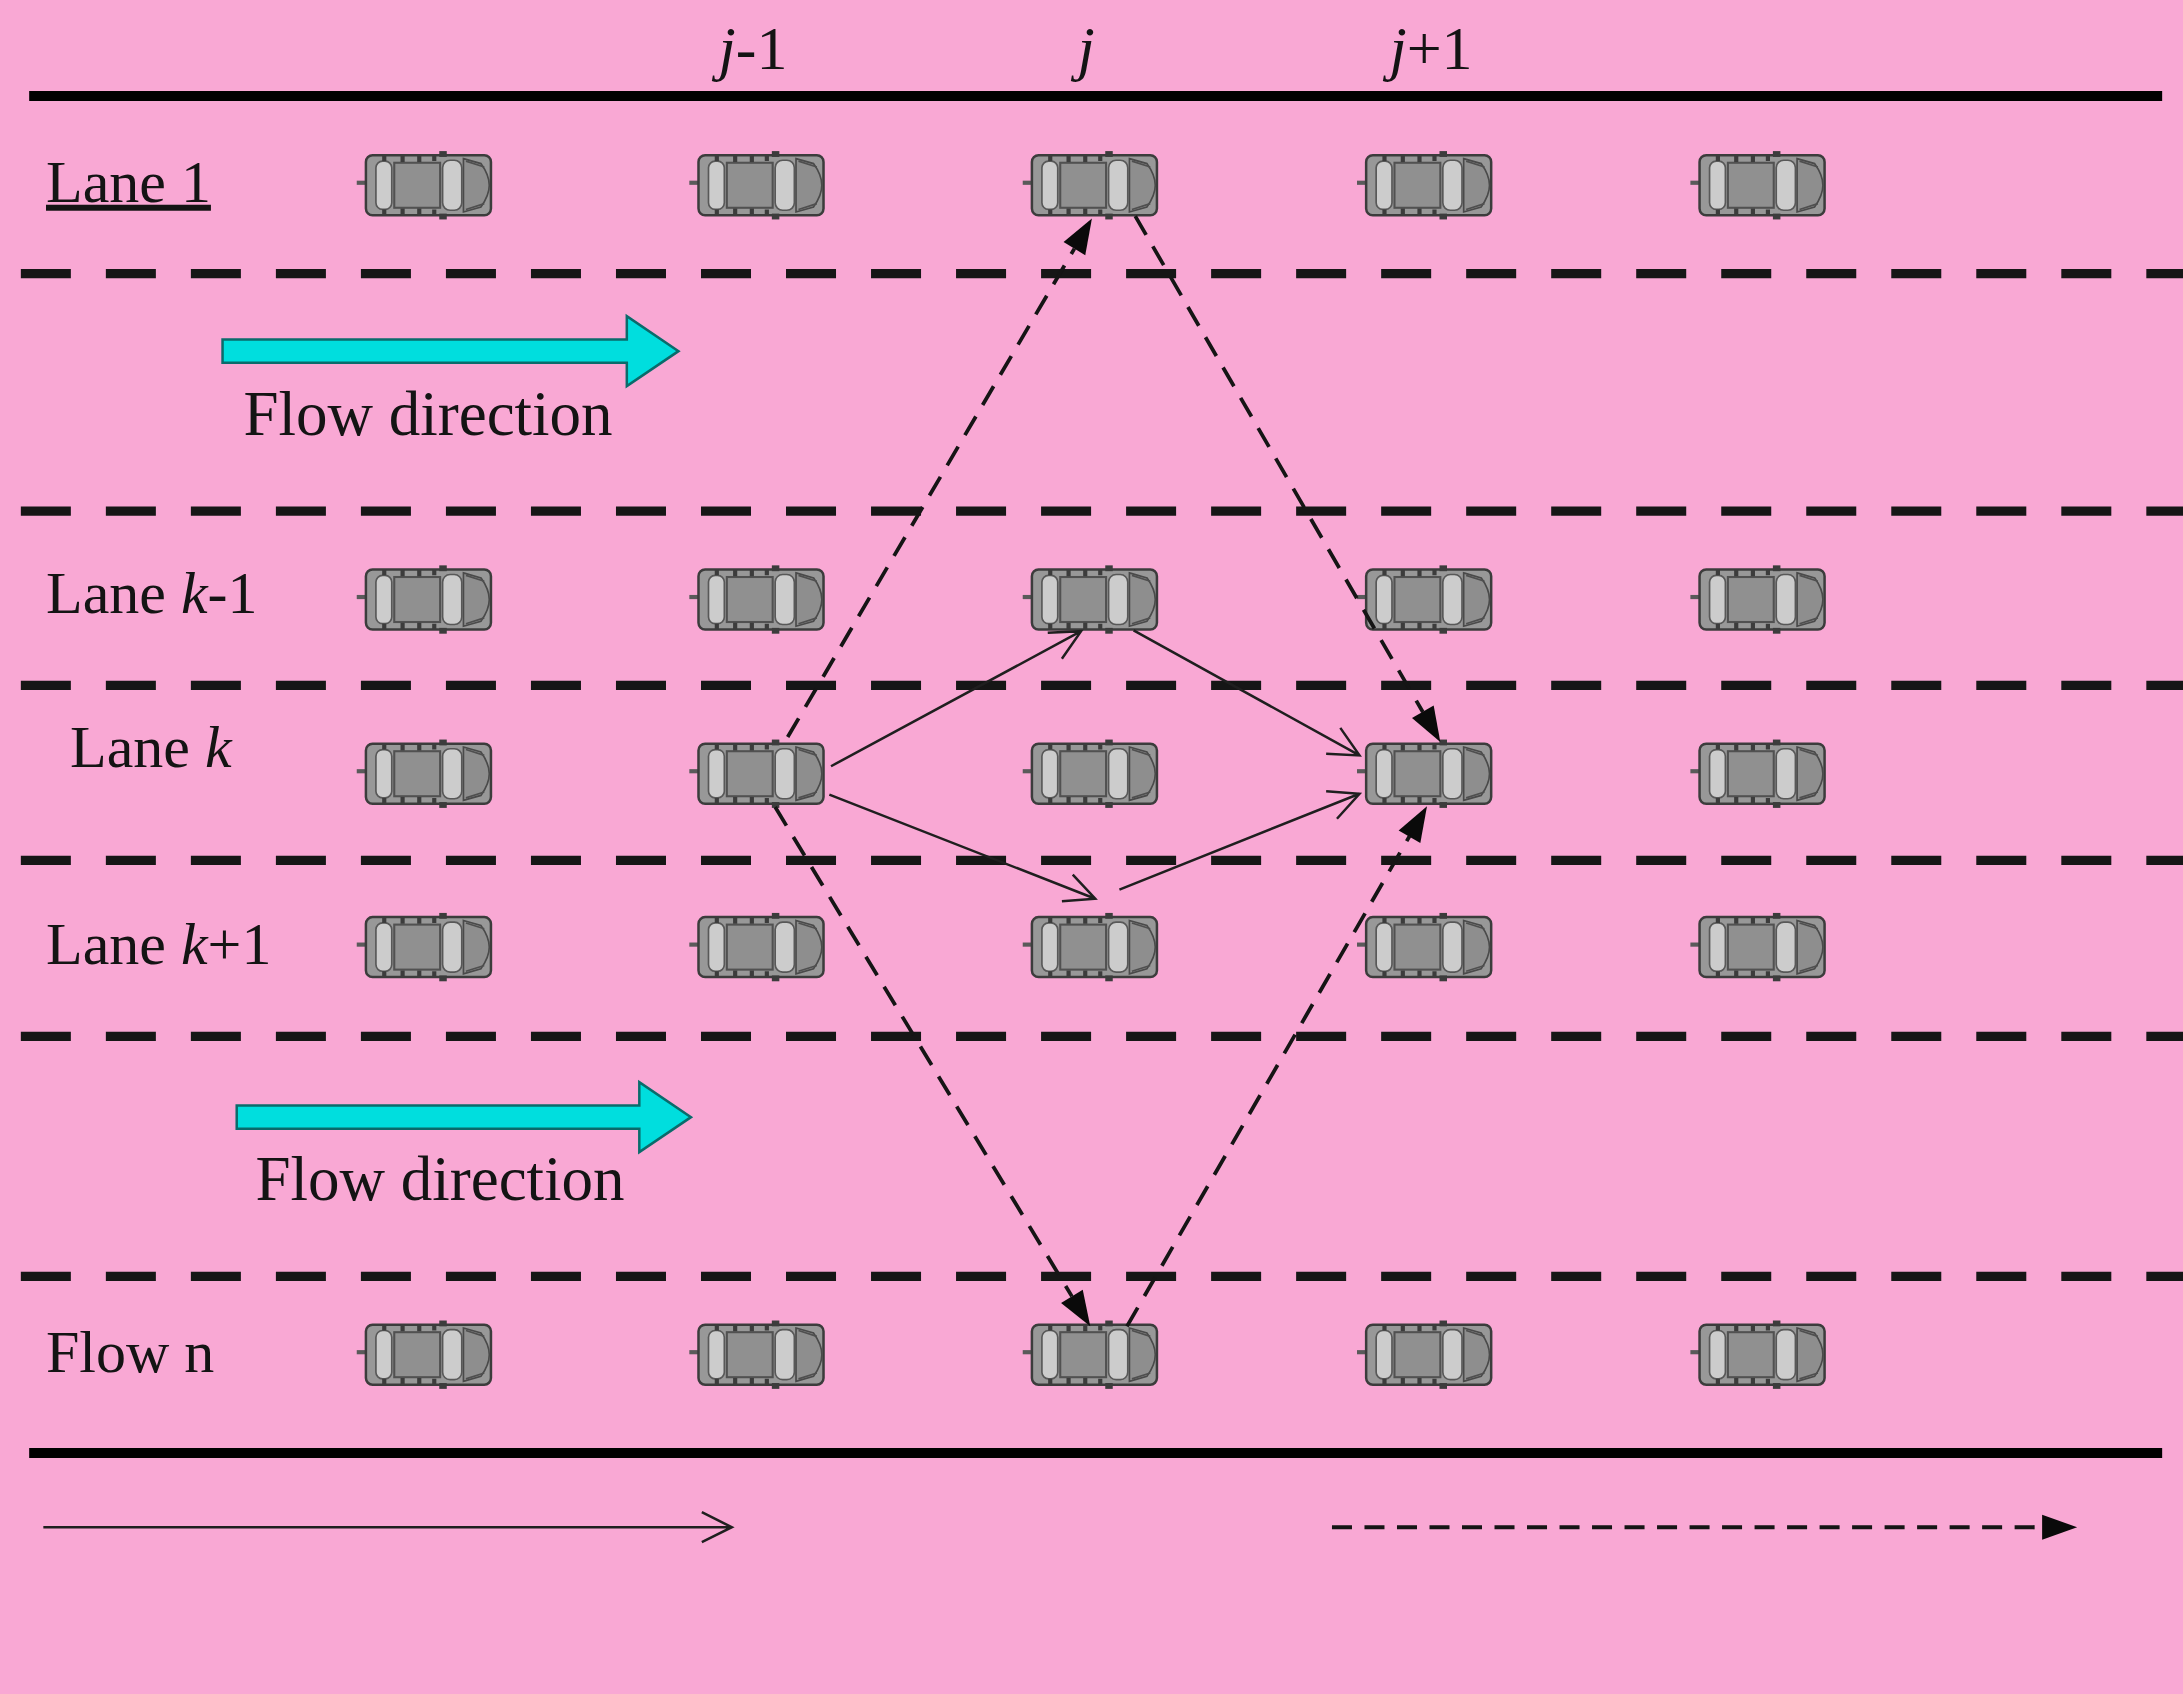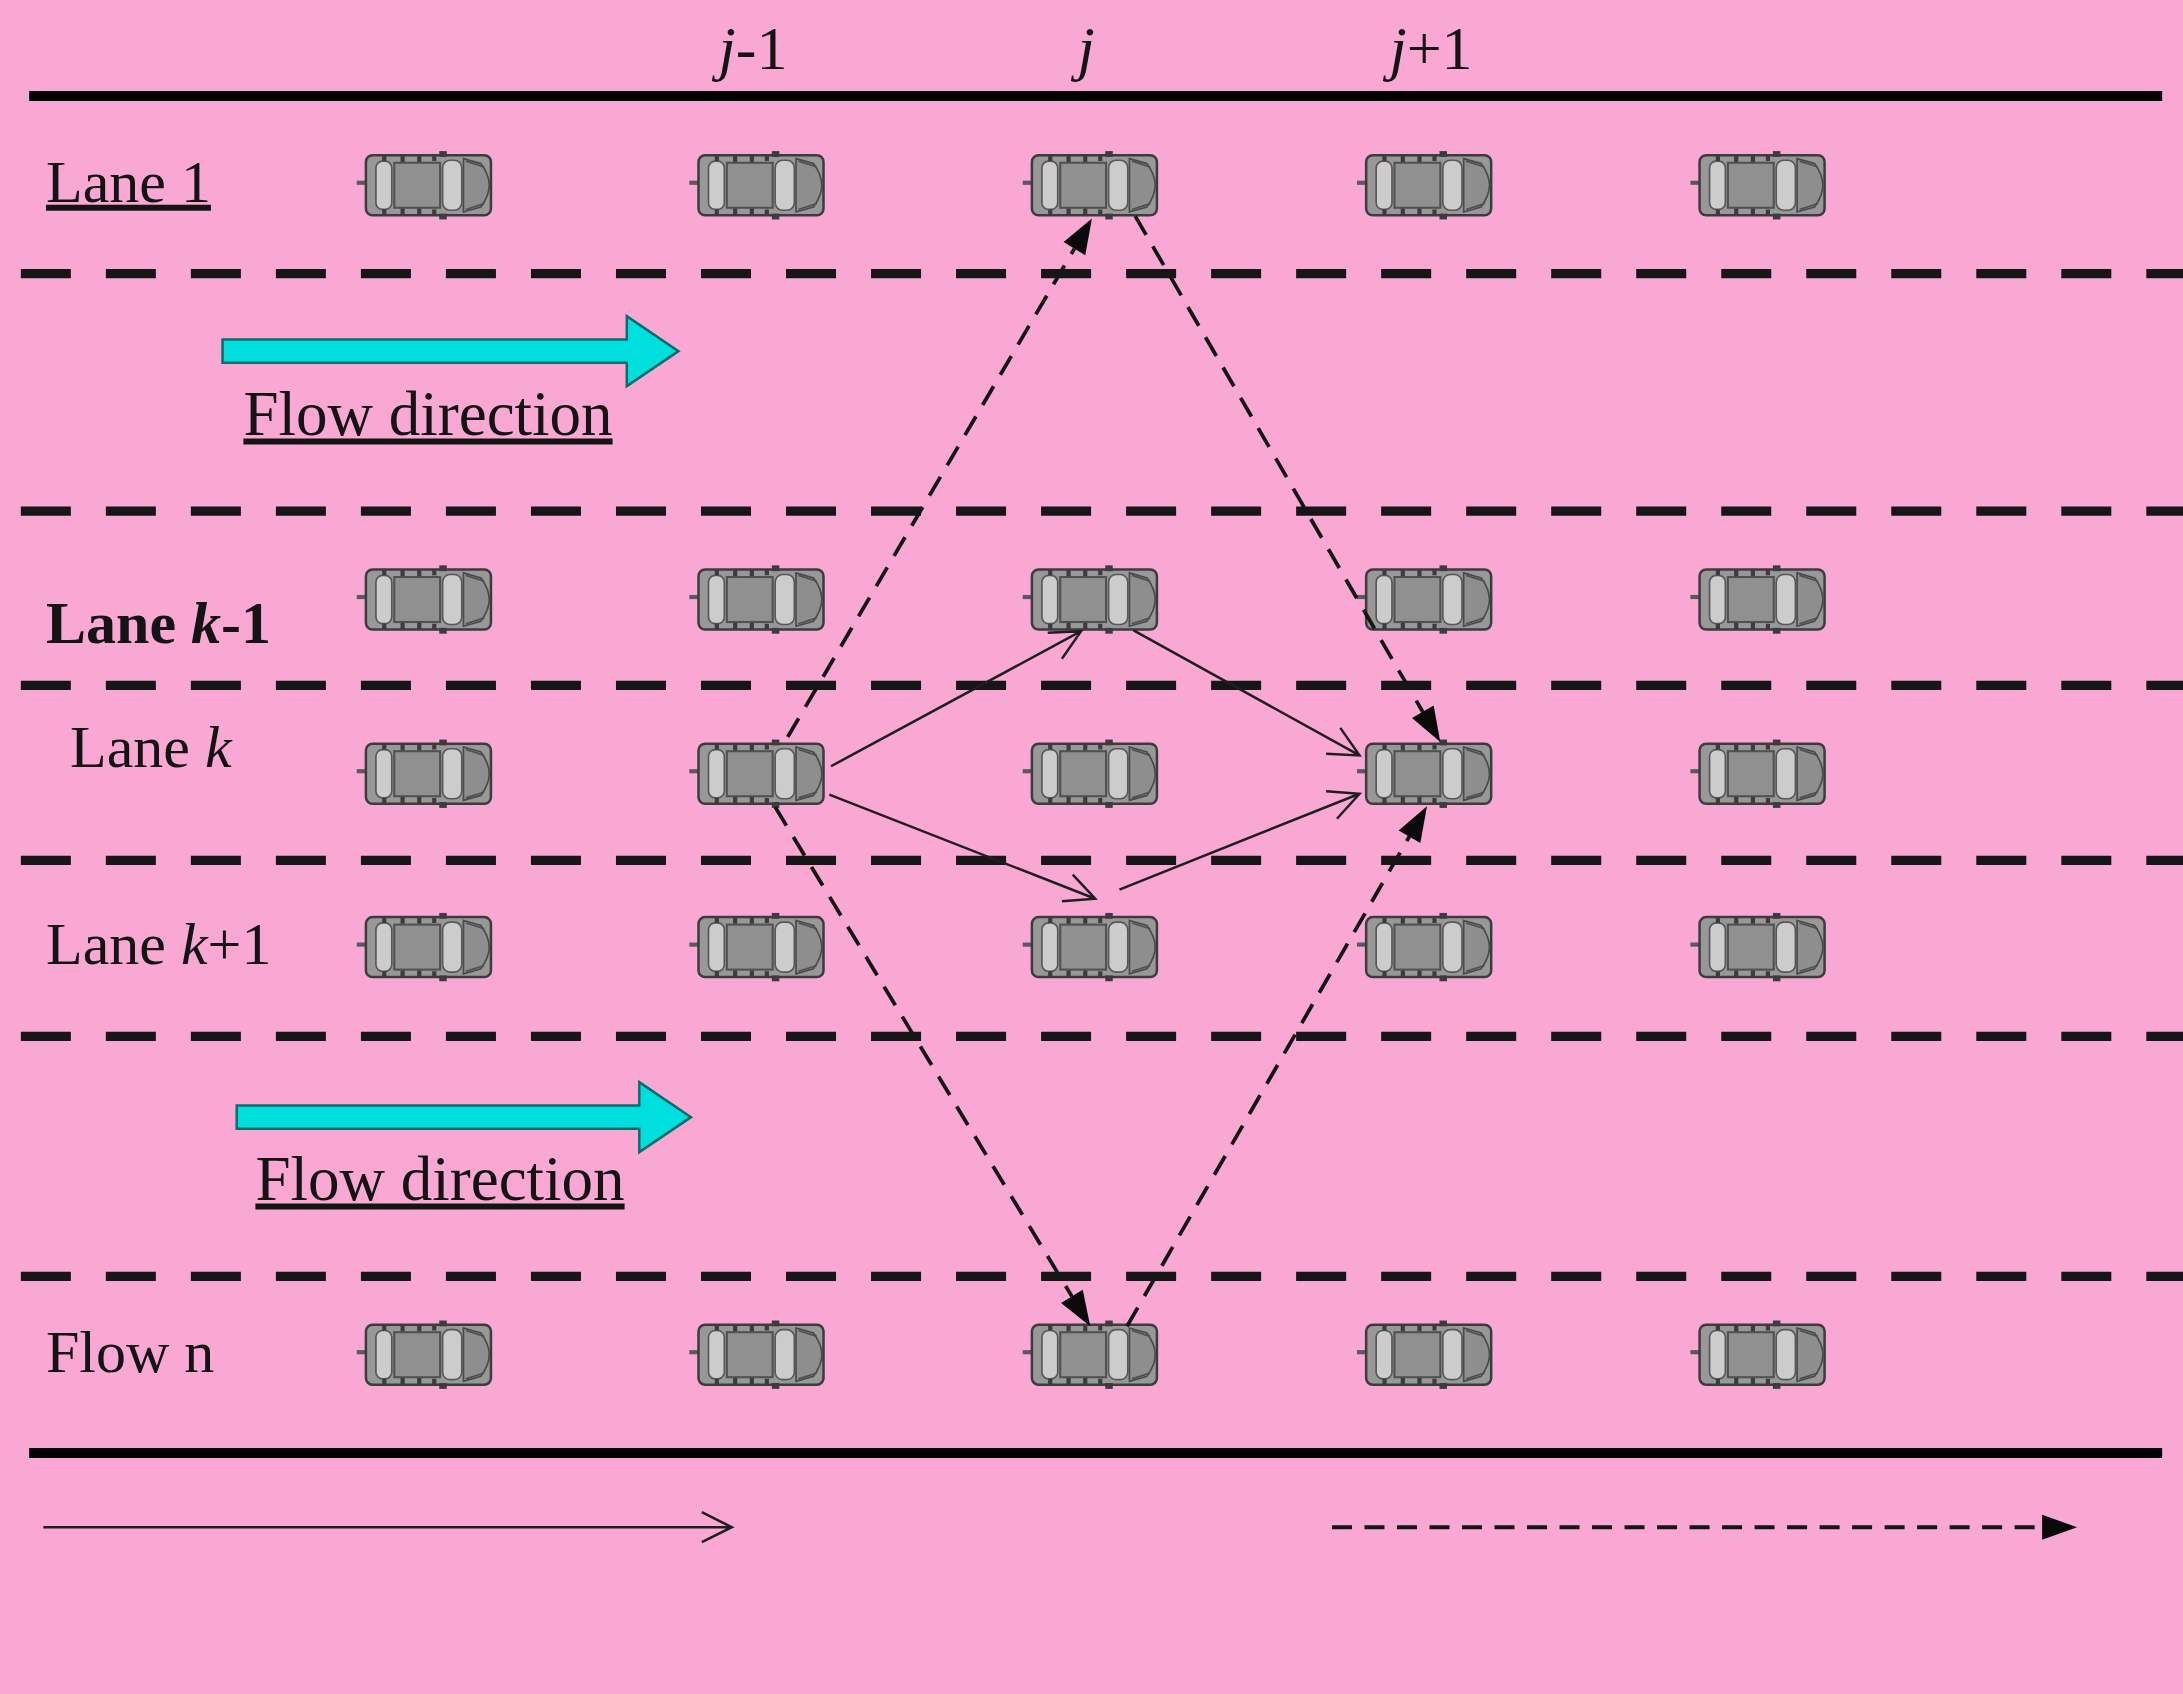--- a/index.html
+++ b/index.html
@@ -20,21 +20,20 @@
   .col-label i{font-style:italic;}
   .lane-label{
     font-size:60px;
     left:46px;
     transform:translateY(-54%);
   }
   .lane-label i{font-style:italic;}
   .flow-label{
     font-size:63px;
     transform:translate(-50%,-50%);
-    text-decoration:underline;
   }
   .legend-block{
     position:absolute;
     transform:translateX(-50%);
     text-align:center;
     font-size:58px;
     line-height:71px;
     white-space:pre;
   }
 </style>
@@ -140,21 +139,21 @@
   </svg>
 
   <div id="col-labels">
       <div class="txt col-label" style="left: 753px; top: 48px;"><i>j</i>-1</div>
       <div class="txt col-label" style="left: 1086px; top: 48px;"><i>j</i></div>
       <div class="txt col-label" style="left: 1431px; top: 48px;"><i>j</i>+1</div>
     </div>
 
   <div id="lane-labels">
       <div class="txt lane-label" style="top: 185px; text-decoration: underline;">Lane 1</div>
-      <div class="txt lane-label" style="top: 626px; font-weight: bold;">Lane <i>k</i>-1</div>
+      <div class="txt lane-label" style="top: 596px;">Lane <i>k</i>-1</div>
       <div class="txt lane-label" style="top: 750px; margin-left: 24px;">Lane <i>k</i></div>
       <div class="txt lane-label" style="top: 947px;">Lane <i>k</i>+1</div>
       <div class="txt lane-label" style="top: 1355px;">Flow n</div>
     </div>
 
   <div class="txt flow-label" style="left:428px;top:414px;">Flow direction</div>
   <div class="txt flow-label" style="left:440px;top:1179px;">Flow direction</div>
 
   <div class="legend-block" style="left:382px;top:1552px;">
     <div>Lane changing  between</div>

